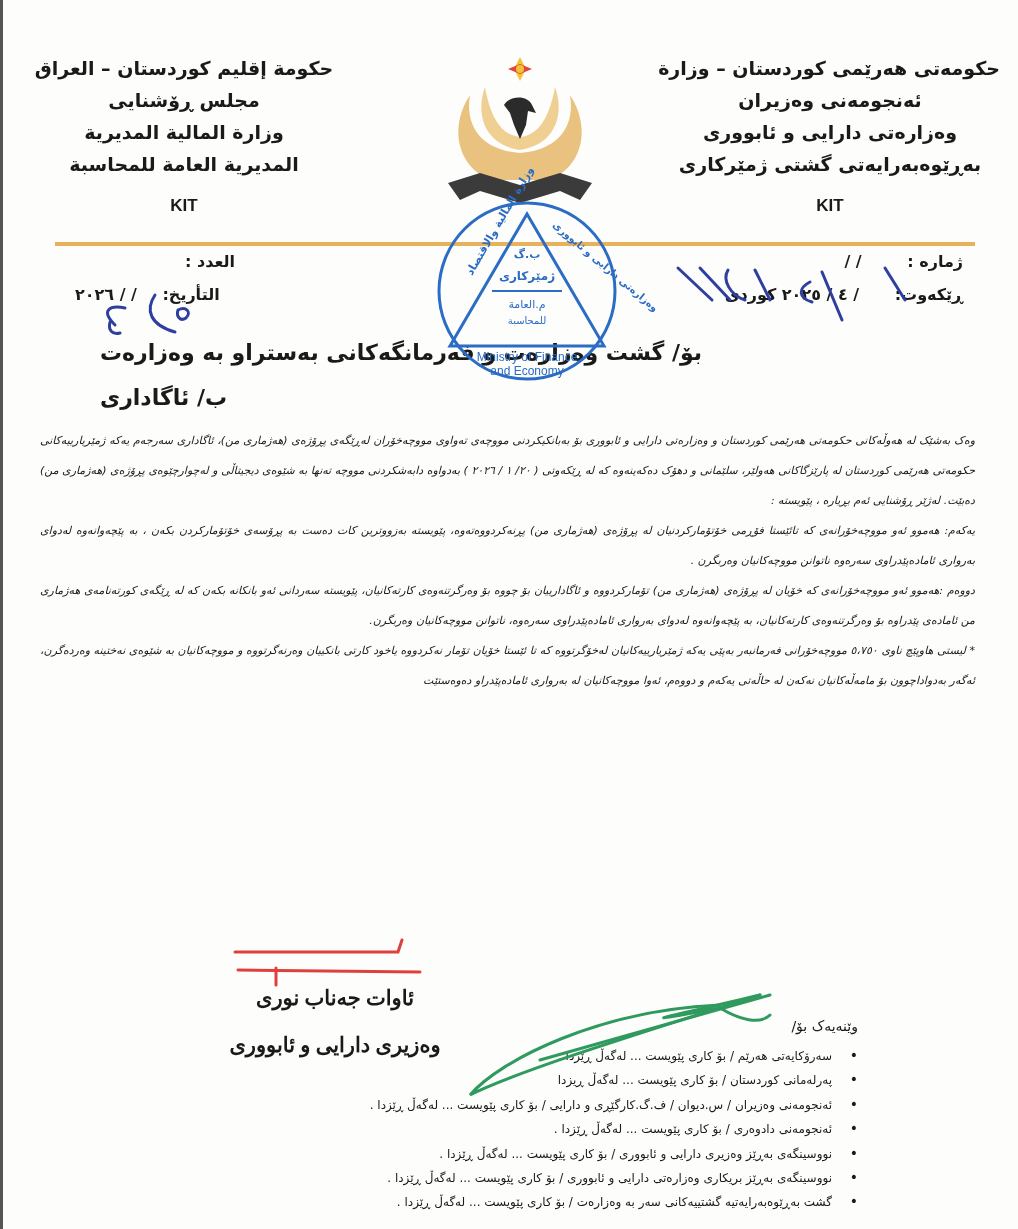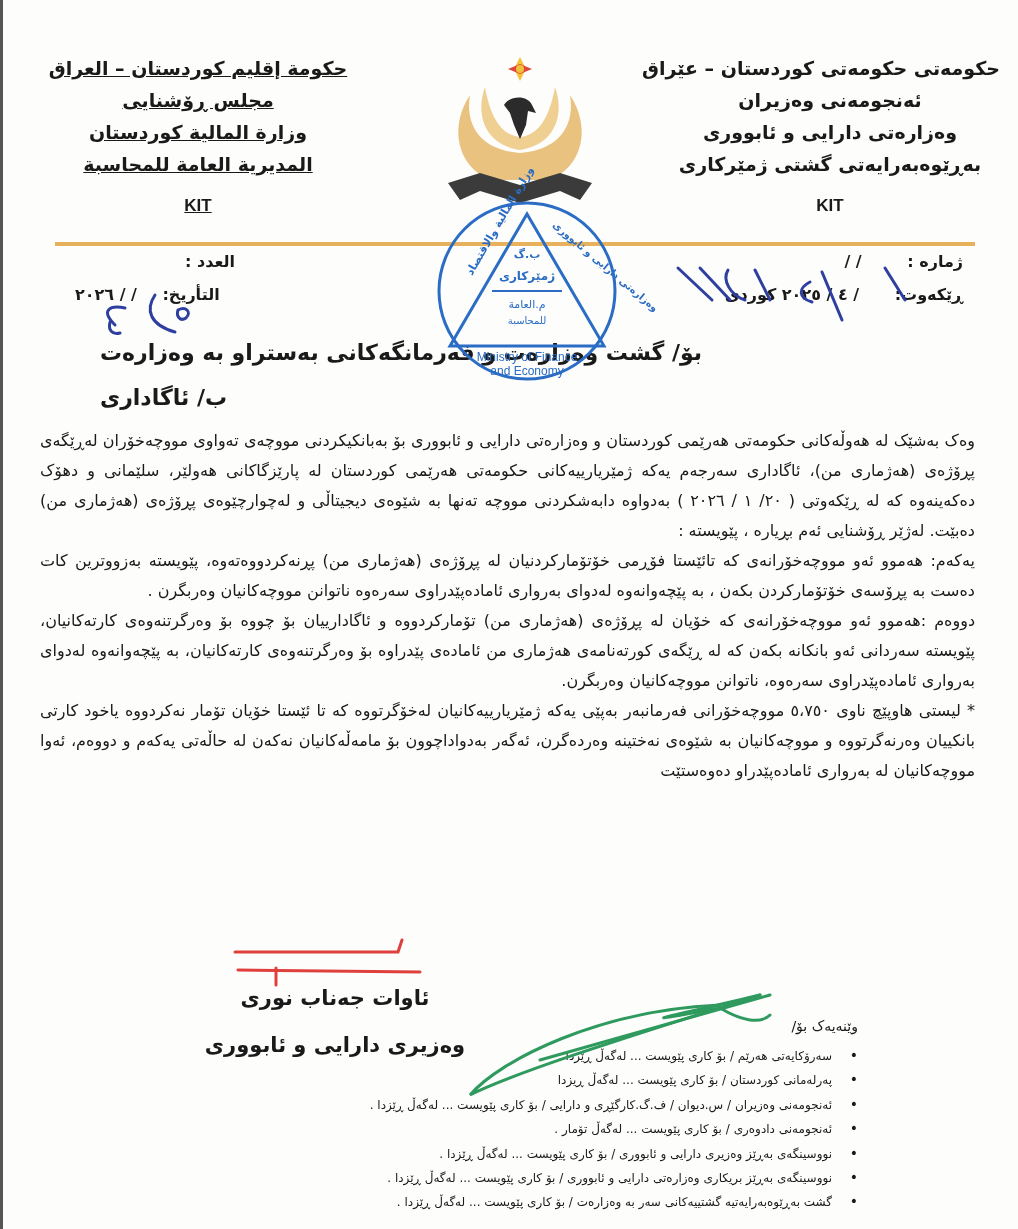--- a/index.html
+++ b/index.html
@@ -7,54 +7,54 @@
     width: 1018px; height: 1229px; position: relative; overflow: hidden;
     background: #fdfdfc;
     font-family: "DejaVu Sans", sans-serif;
     color: #1a1a1a;
   }
   .leftedge { position: absolute; left: 0; top: 0; width: 3px; height: 1229px; background: #555; }
   .hdr { position: absolute; top: 52px; text-align: center; direction: rtl; font-weight: bold; }
   .hdr div { font-size: 19px; line-height: 32px; white-space: nowrap; }
   .hdr .kit { font-family: "Liberation Sans", sans-serif; font-size: 17px; margin-top: 10px; }
   .hdr-right { left: 660px; width: 340px; }
-  .hdr-left { left: 28px; width: 340px; text-decoration: underline; }
+  .hdr-left { left: 14px; width: 340px; }
   .emblem { position: absolute; left: 440px; top: 55px; width: 160px; height: 160px; }
   .divider { position: absolute; left: 55px; top: 242px; width: 920px; height: 4px; background: #e8b15c; }
   .meta { position: absolute; direction: rtl; font-weight: bold; font-size: 16px; white-space: nowrap; }
   .meta span { display: inline-block; }
   .stamp { position: absolute; left: 432px; top: 196px; width: 190px; height: 190px; }
   .subject { position: absolute; left: 100px; width: 820px; text-align: left; direction: rtl; font-weight: bold; font-size: 22px; white-space: nowrap; }
-  .body-text { position: absolute; left: 40px; width: 935px; direction: rtl; text-align: justify; font-size: 16px; line-height: 30px; }
+  .body-text { position: absolute; left: 40px; width: 935px; direction: rtl; text-align: justify; font-size: 11px; line-height: 30px; font-style: italic; }
   .body-text p { margin: 0; }
-  .sig { position: absolute; left: 190px; width: 290px; text-align: center; direction: rtl; font-weight: bold; font-size: 21px; line-height: 40px; }
+  .sig { position: absolute; left: 190px; width: 290px; text-align: center; direction: rtl; font-weight: bold; font-size: 21px; line-height: 40px; font-family: Liberation Serif, serif; }
   .cc-title { position: absolute; right: 160px; top: 1018px; direction: rtl; font-weight: normal; font-size: 14px; }
   .cc-list { position: absolute; right: 160px; top: 1044px; direction: rtl; margin: 0; padding: 0; list-style: none; font-size: 12px; }
   .cc-list li { line-height: 23.4px; white-space: nowrap; }
   .cc-list li::before { content: "\2022"; display: inline-block; width: 26px; font-size: 14px; }
   svg { overflow: visible; }
   .overlay { position: absolute; left: 0; top: 0; width: 1018px; height: 1229px; pointer-events: none; }
 </style>
 </head>
 <body>
 
 <div class="leftedge"></div>
 
 <div class="hdr hdr-right">
-  <div>حکومەتی حکومەتی کوردستان – عێراق</div>
+  <div>حکومەتی هەرێمی کوردستان – وزارة</div>
   <div>ئەنجومەنی وەزیران</div>
   <div>وەزارەتی دارایی و ئابووری</div>
   <div>بەڕێوەبەرایەتی گشتی ژمێرکاری</div>
   <div class="kit">KIT</div>
 </div>
 
 <div class="hdr hdr-left">
   <div>حكومة إقليم كوردستان – العراق</div>
   <div style="letter-spacing:4px">مجلس ڕۆشنایی</div>
-  <div>وزارة المالية کوردستان</div>
+  <div>وزارة المالية المديرية</div>
   <div>المديرية العامة للمحاسبة</div>
   <div class="kit">KIT</div>
 </div>
 
 <div class="emblem">
   <svg width="160" height="160" viewBox="0 0 160 160">
     <polygon points="80,2 86,14 80,26 74,14" fill="#f2c23a"></polygon>
     <polygon points="68,14 80,9 92,14 80,19" fill="#e0483c"></polygon>
     <circle cx="80" cy="14" r="4" fill="#f2c23a"></circle>
     <path d="M30,40 C10,70 15,110 50,125 L110,125 C145,110 150,70 130,40 C135,70 120,95 80,98 C40,95 25,70 30,40 Z" fill="#e9c27f"></path>
@@ -110,21 +110,21 @@
 </div>
 
 <div class="sig" style="top:978px;">ئاوات جەناب نوری</div>
 <div class="sig" style="top:1025px;">وەزیری دارایی و ئابووری</div>
 
 <div class="cc-title">وێنەیەک بۆ/</div>
 <ul class="cc-list">
   <li>سەرۆکایەتی هەرێم / بۆ کاری پێویست ... لەگەڵ ڕێزدا .</li>
   <li>پەرلەمانی کوردستان / بۆ کاری پێویست ... لەگەڵ ڕیزدا</li>
   <li>ئەنجومەنی وەزیران / س.دیوان / ف.گ.کارگێڕی و دارایی / بۆ کاری پێویست ... لەگەڵ ڕێزدا .</li>
-  <li>ئەنجومەنی دادوەری / بۆ کاری پێویست ... لەگەڵ تۆمار .</li>
+  <li>ئەنجومەنی دادوەری / بۆ کاری پێویست ... لەگەڵ ڕێزدا .</li>
   <li>نووسینگەی بەڕێز وەزیری دارایی و ئابووری / بۆ کاری پێویست ... لەگەڵ ڕێزدا .</li>
   <li>نووسینگەی بەڕێز بریکاری وەزارەتی دارایی و ئابووری / بۆ کاری پێویست ... لەگەڵ ڕێزدا .</li>
   <li>گشت بەڕێوەبەرایەتیە گشتییەکانی سەر بە وەزارەت / بۆ کاری پێویست ... لەگەڵ ڕێزدا .</li>
 </ul>
 
 <svg class="overlay" viewBox="0 0 1018 1229">
   <g stroke="#2f3fa0" stroke-width="3" fill="none" stroke-linecap="round">
     <path d="M678,268 L712,300"></path>
     <path d="M700,268 L730,300"></path>
     <path d="M728,270 C722,280 730,295 745,300"></path>

